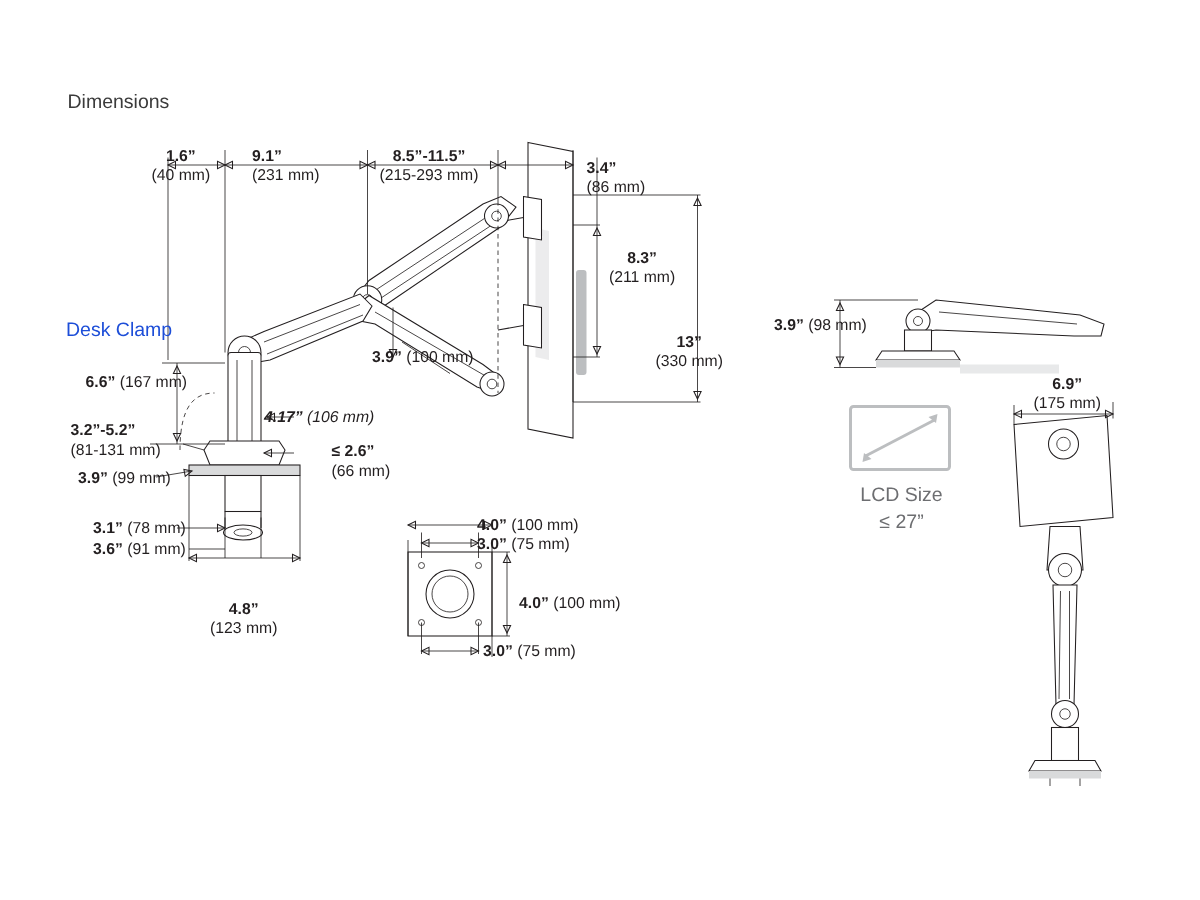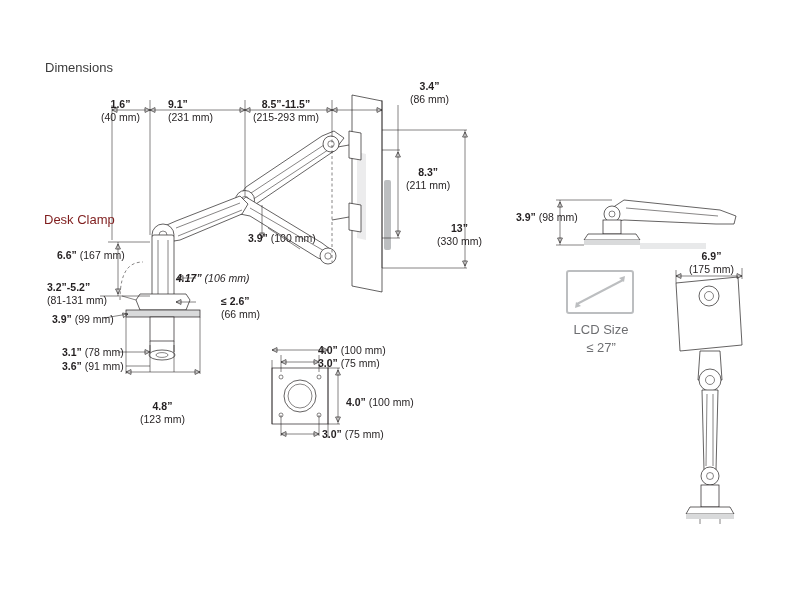--- a/index.html
+++ b/index.html
@@ -35,21 +35,21 @@
     left: 45px;
     top: 60px;
     font-size: 13px;
     color: #3b3b3b;
   }
   .deskclamp {
     position: absolute;
     left: 44px;
     top: 212px;
     font-size: 13px;
-    color: #7f1d1d;
+    color: #1d4ed8;
   }
   .lcdtext {
     position: absolute;
     font-size: 13px;
     color: #6d6e71;
     text-align: center;
     white-space: nowrap;
   }
   svg.overlay {
     position: absolute;
@@ -324,21 +324,21 @@
   <div class="lbl" style="left:168px; top:98px; text-align:left;">
     <span class="bold">9.1”</span><br>
     <span>(231 mm)</span>
   </div>
 
   <div class="lbl" style="left:253px; top:98px; text-align:center;">
     <span class="bold">8.5”-11.5”</span><br>
     <span>(215-293 mm)</span>
   </div>
 
-  <div class="lbl" style="left:391px; top:80px; text-align:center;margin-left:19px;">
+  <div class="lbl" style="left:391px; top:106px; text-align:left;">
     <span class="bold">3.4”</span><br>
     <span>(86 mm)</span>
   </div>
 
   <div class="lbl" style="left:406px; top:166px; text-align:center;">
     <span class="bold">8.3”</span><br>
     <span>(211 mm)</span>
   </div>
 
   <div class="lbl" style="left:437px; top:222px; text-align:center;">

